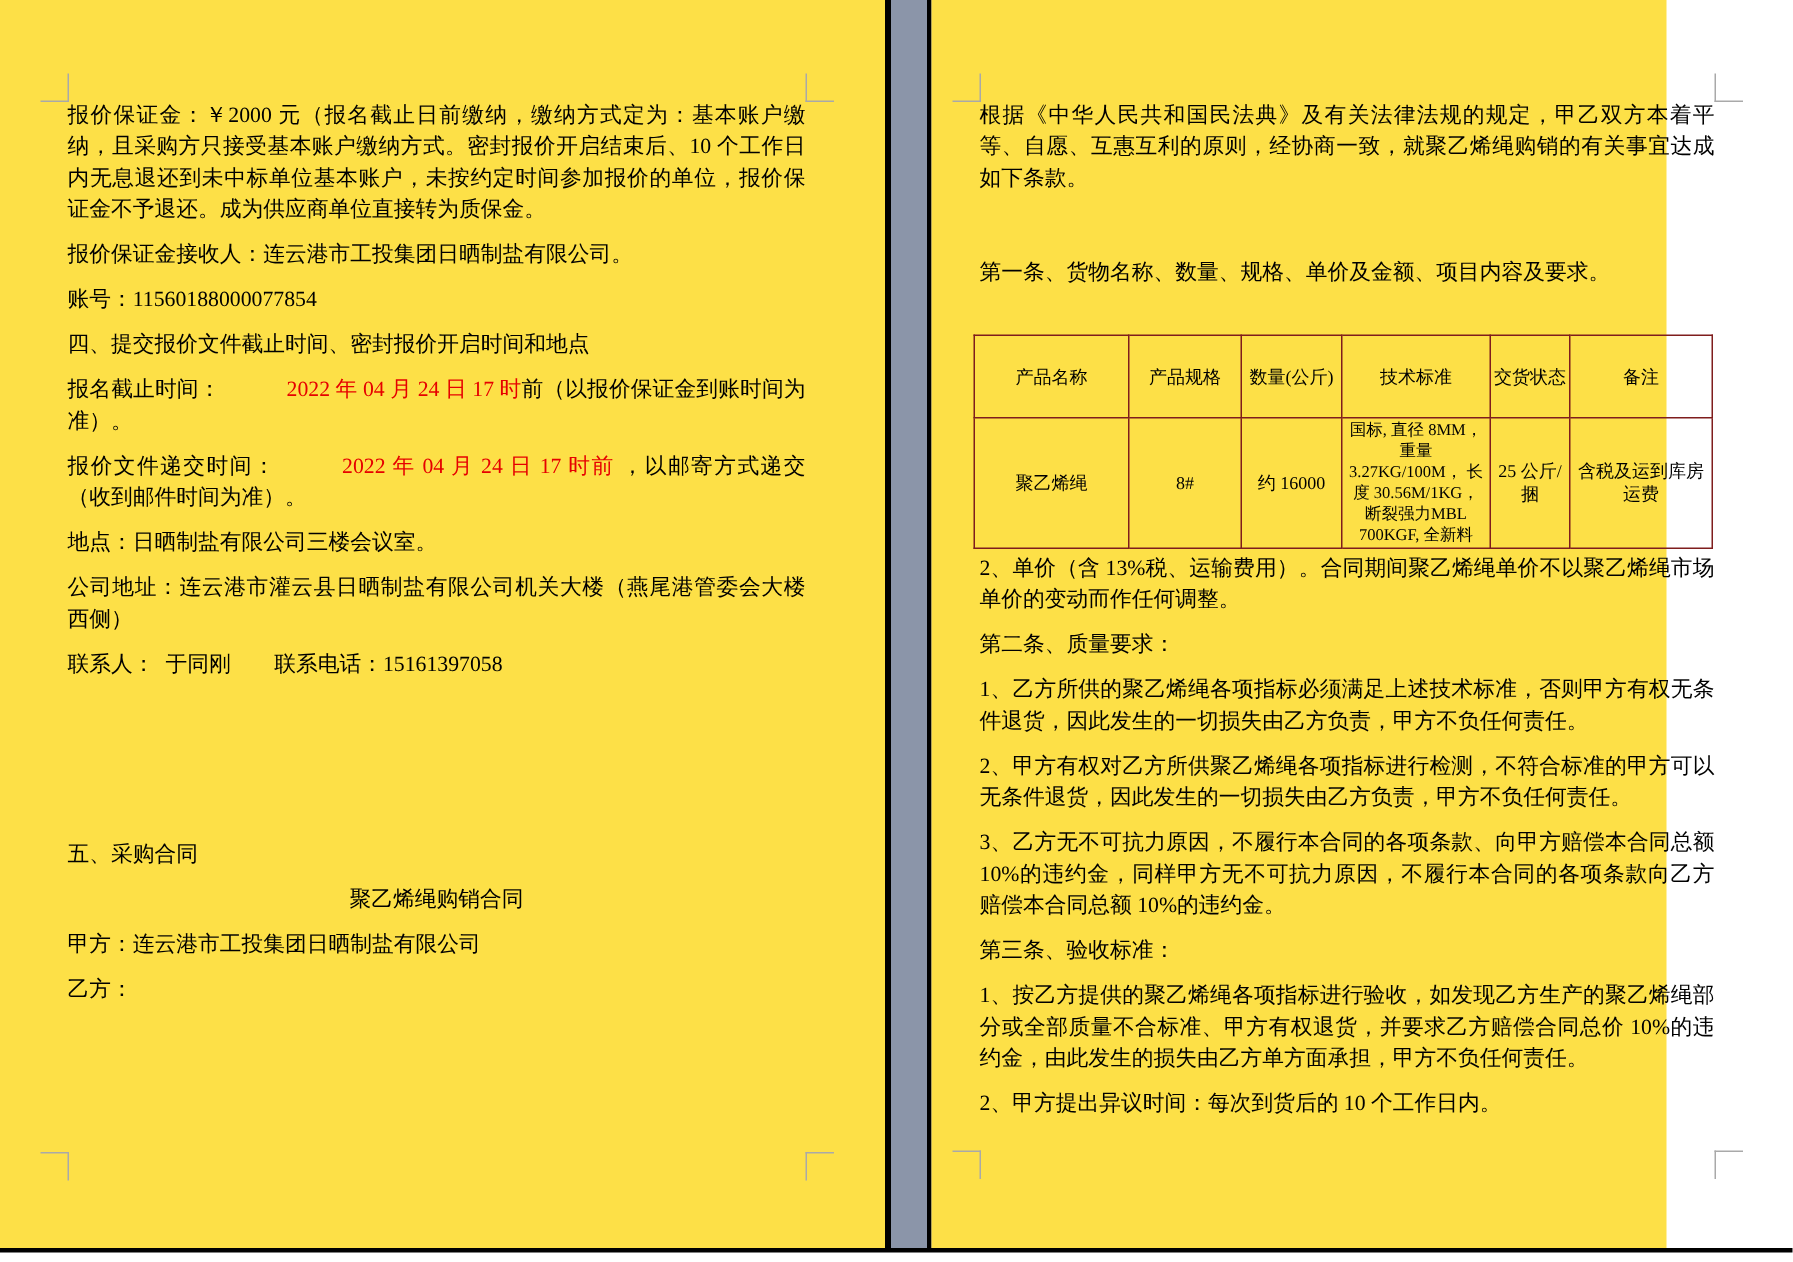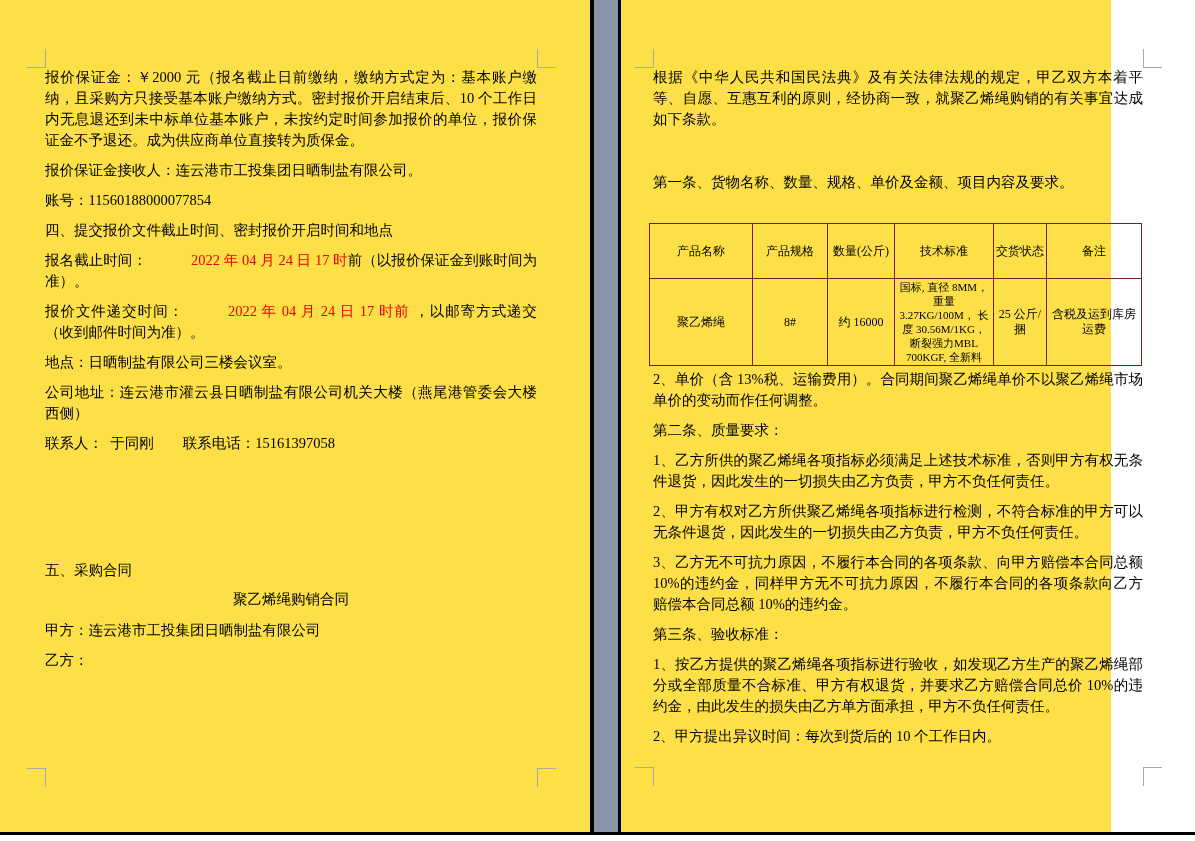--- a/index.html
+++ b/index.html
@@ -21,21 +21,21 @@
   .mark.tl{border-right:1px solid #a9a9a9;border-bottom:1px solid #a9a9a9;}
   .mark.tr{border-left:1px solid #a9a9a9;border-bottom:1px solid #a9a9a9;}
   .mark.bl{border-right:1px solid #a9a9a9;border-top:1px solid #a9a9a9;}
   .mark.br{border-left:1px solid #a9a9a9;border-top:1px solid #a9a9a9;}
   .content{position:absolute;top:67px;font-size:14.5px;line-height:21px;text-align:justify;}
   .content-1{left:45px;width:492px;}
   .content-2{left:32px;width:490px;}
   .para{margin:0 0 9px 0;}
   .pre{white-space:pre-wrap;}
   .red{color:#e60000;margin-left:44px;}
-  .center{text-align:center;font-family:Liberation Mono, monospace;}
+  .center{text-align:center;}
   .spacer-a{height:97px;}
   .spacer-b{height:33px;}
   table.goods{
     border-collapse:collapse;table-layout:fixed;width:492px;margin:30px 0 0 -4px;
     font-size:12px;line-height:15px;text-align:center;
   }
   table.goods th,table.goods td{
     border:1px solid #7f1d1d;padding:1px 2px;font-weight:normal;vertical-align:middle;
     overflow:hidden;
   }

